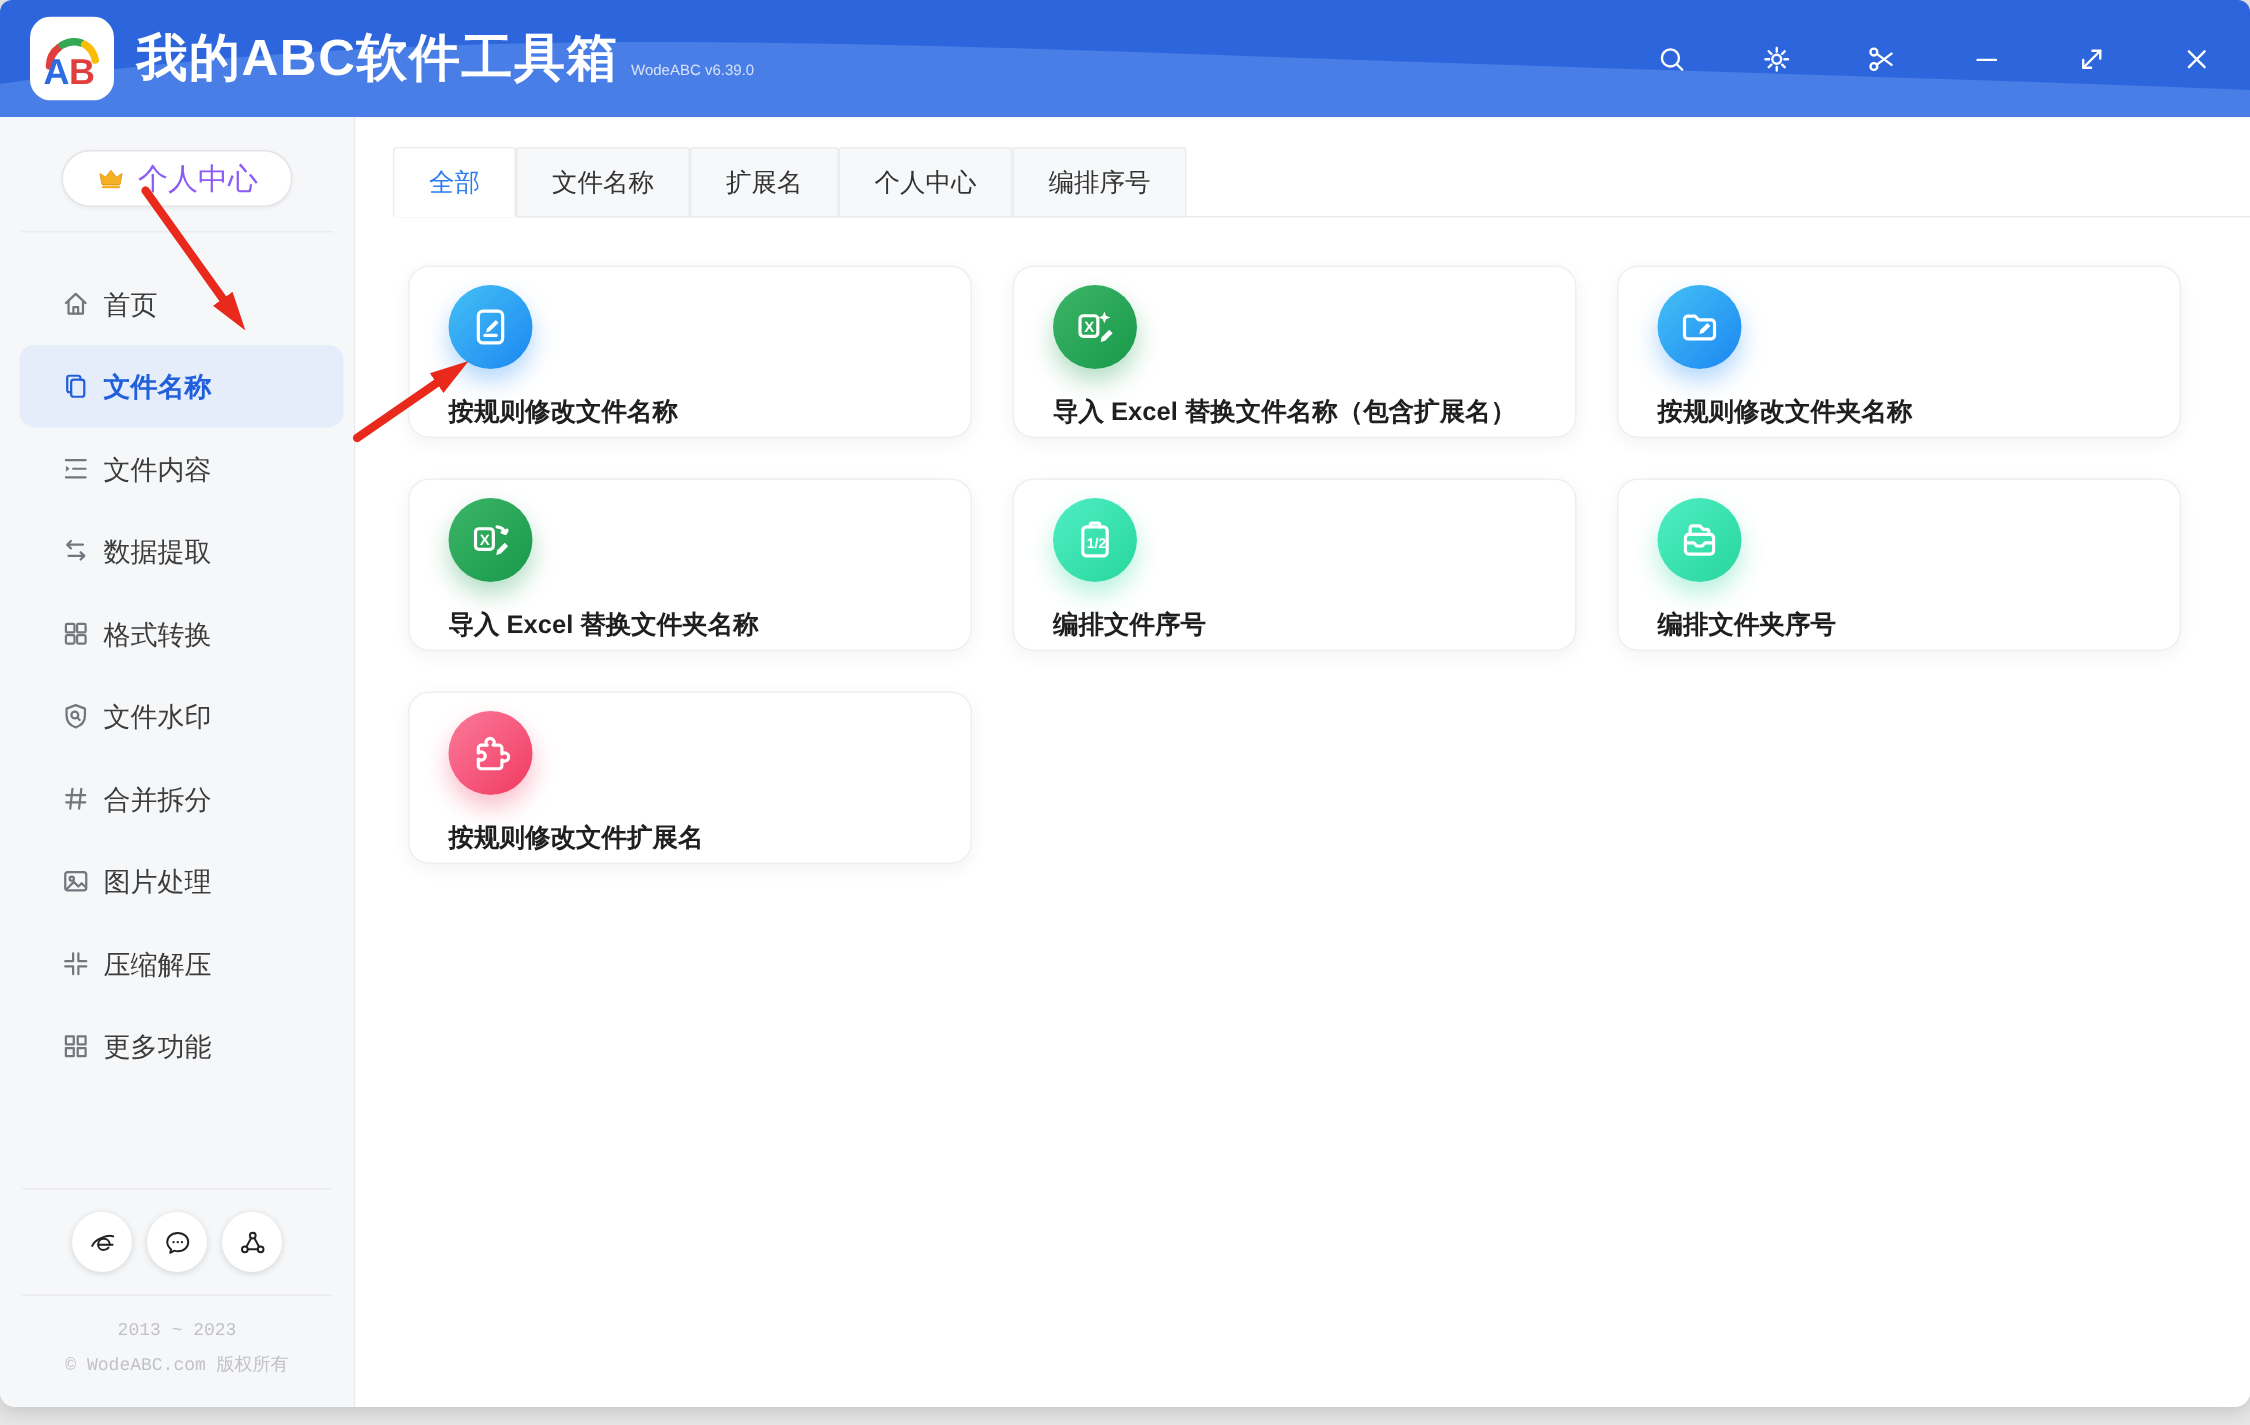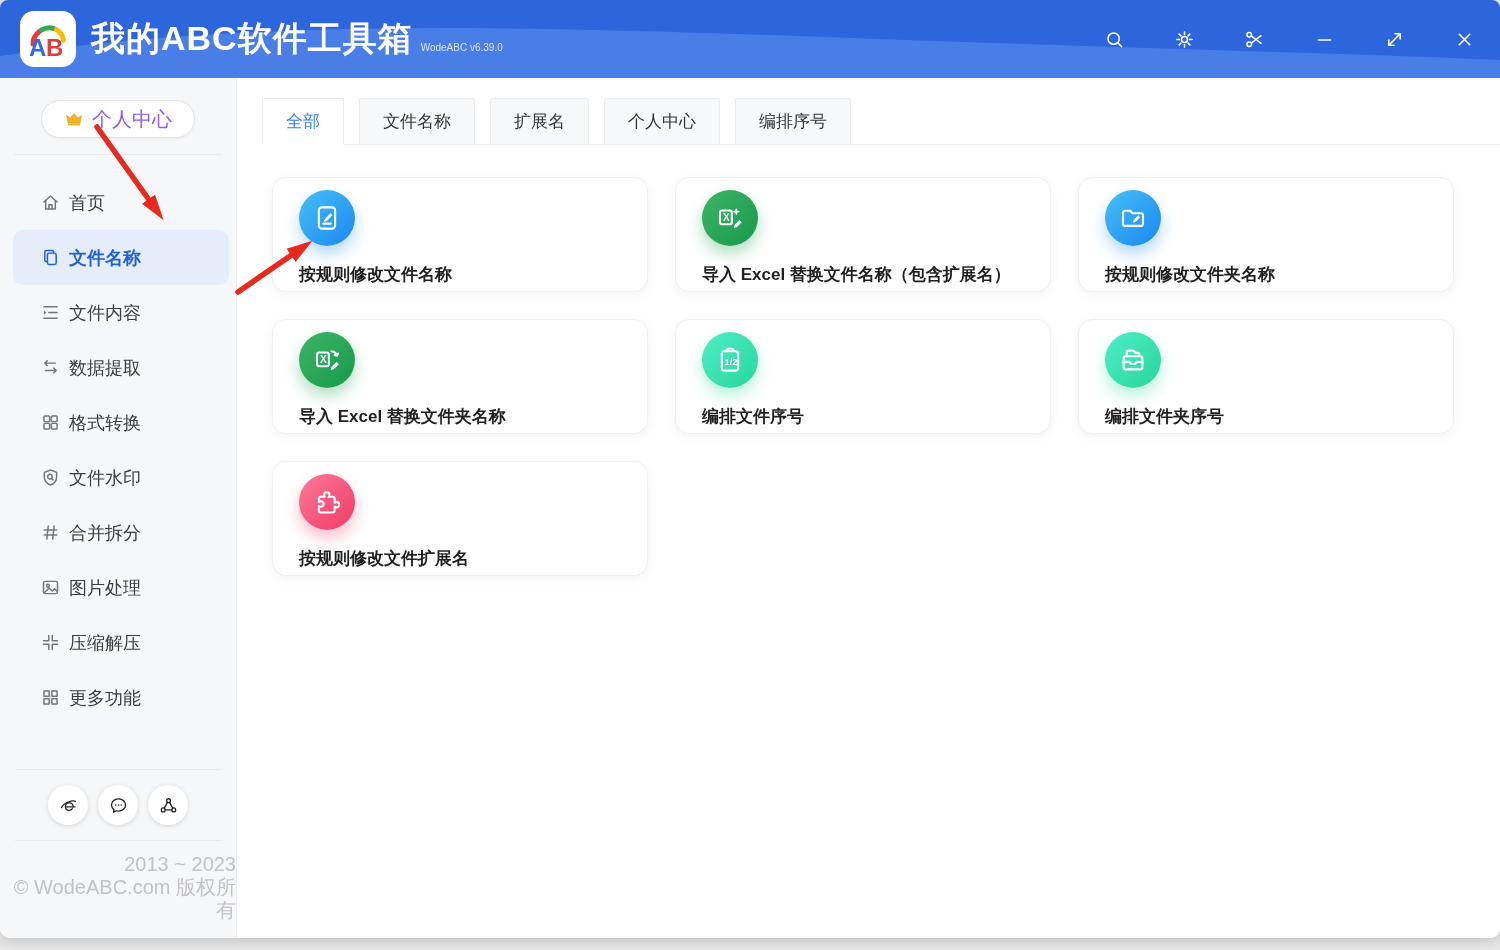--- a/index.html
+++ b/index.html
@@ -51,23 +51,23 @@
   .nav-item.active{background:#e5edfb;color:#2160da;font-weight:bold;}
   .nav-item.active .nav-ic{color:#2160da;}
   .sb-bottom{margin-top:auto;padding-bottom:8px;}
   .sb-divider{margin:0 15px;border-top:1px solid #eaeaec;}
   .social-row{display:flex;justify-content:center;gap:10px;padding:15px 0;}
   .social-btn{
     width:40px;height:40px;border-radius:50%;background:#fff;border:none;cursor:pointer;
     box-shadow:0 1px 5px rgba(0,0,0,.14);display:flex;align-items:center;justify-content:center;color:#222;padding:0;
   }
   .social-btn svg{width:21px;height:21px;stroke:#222;fill:none;stroke-width:1.5;stroke-linecap:round;stroke-linejoin:round;}
-  .copyright{text-align:right;color:#c2c2c6;font-size:20px;line-height:23px;padding:12px 0 8px;}
-  
-  .tabbar{display:flex;gap:15px;margin:20px 0 0 25px;border-bottom:1px solid #ececec;padding-right:25px;}
+  .copyright{text-align:center;color:#c2c2c6;font-size:12px;line-height:23px;padding:12px 0 8px;font-family:Liberation Mono, monospace;}
+  
+  .tabbar{display:flex;gap:0;margin:20px 0 0 25px;border-bottom:1px solid #ececec;padding-right:25px;}
   .tab{
     height:47px;padding:0 23px;display:flex;align-items:center;font-size:17px;color:#333;
     background:#f7f8fa;border:1px solid #ececec;margin-bottom:-1px;cursor:pointer;
     border-radius:2px 2px 0 0;white-space:nowrap;box-sizing:border-box;
   }
   .tab.active{background:#fff;color:#2e7ef0;border-bottom-color:#fff;}
   
   .cards{display:grid;grid-template-columns:repeat(3,376px);gap:27px;padding:32px 0 0 35px;}
   .card{
     height:115px;border:1px solid #efefef;border-radius:14px;background:#fff;cursor:pointer;

